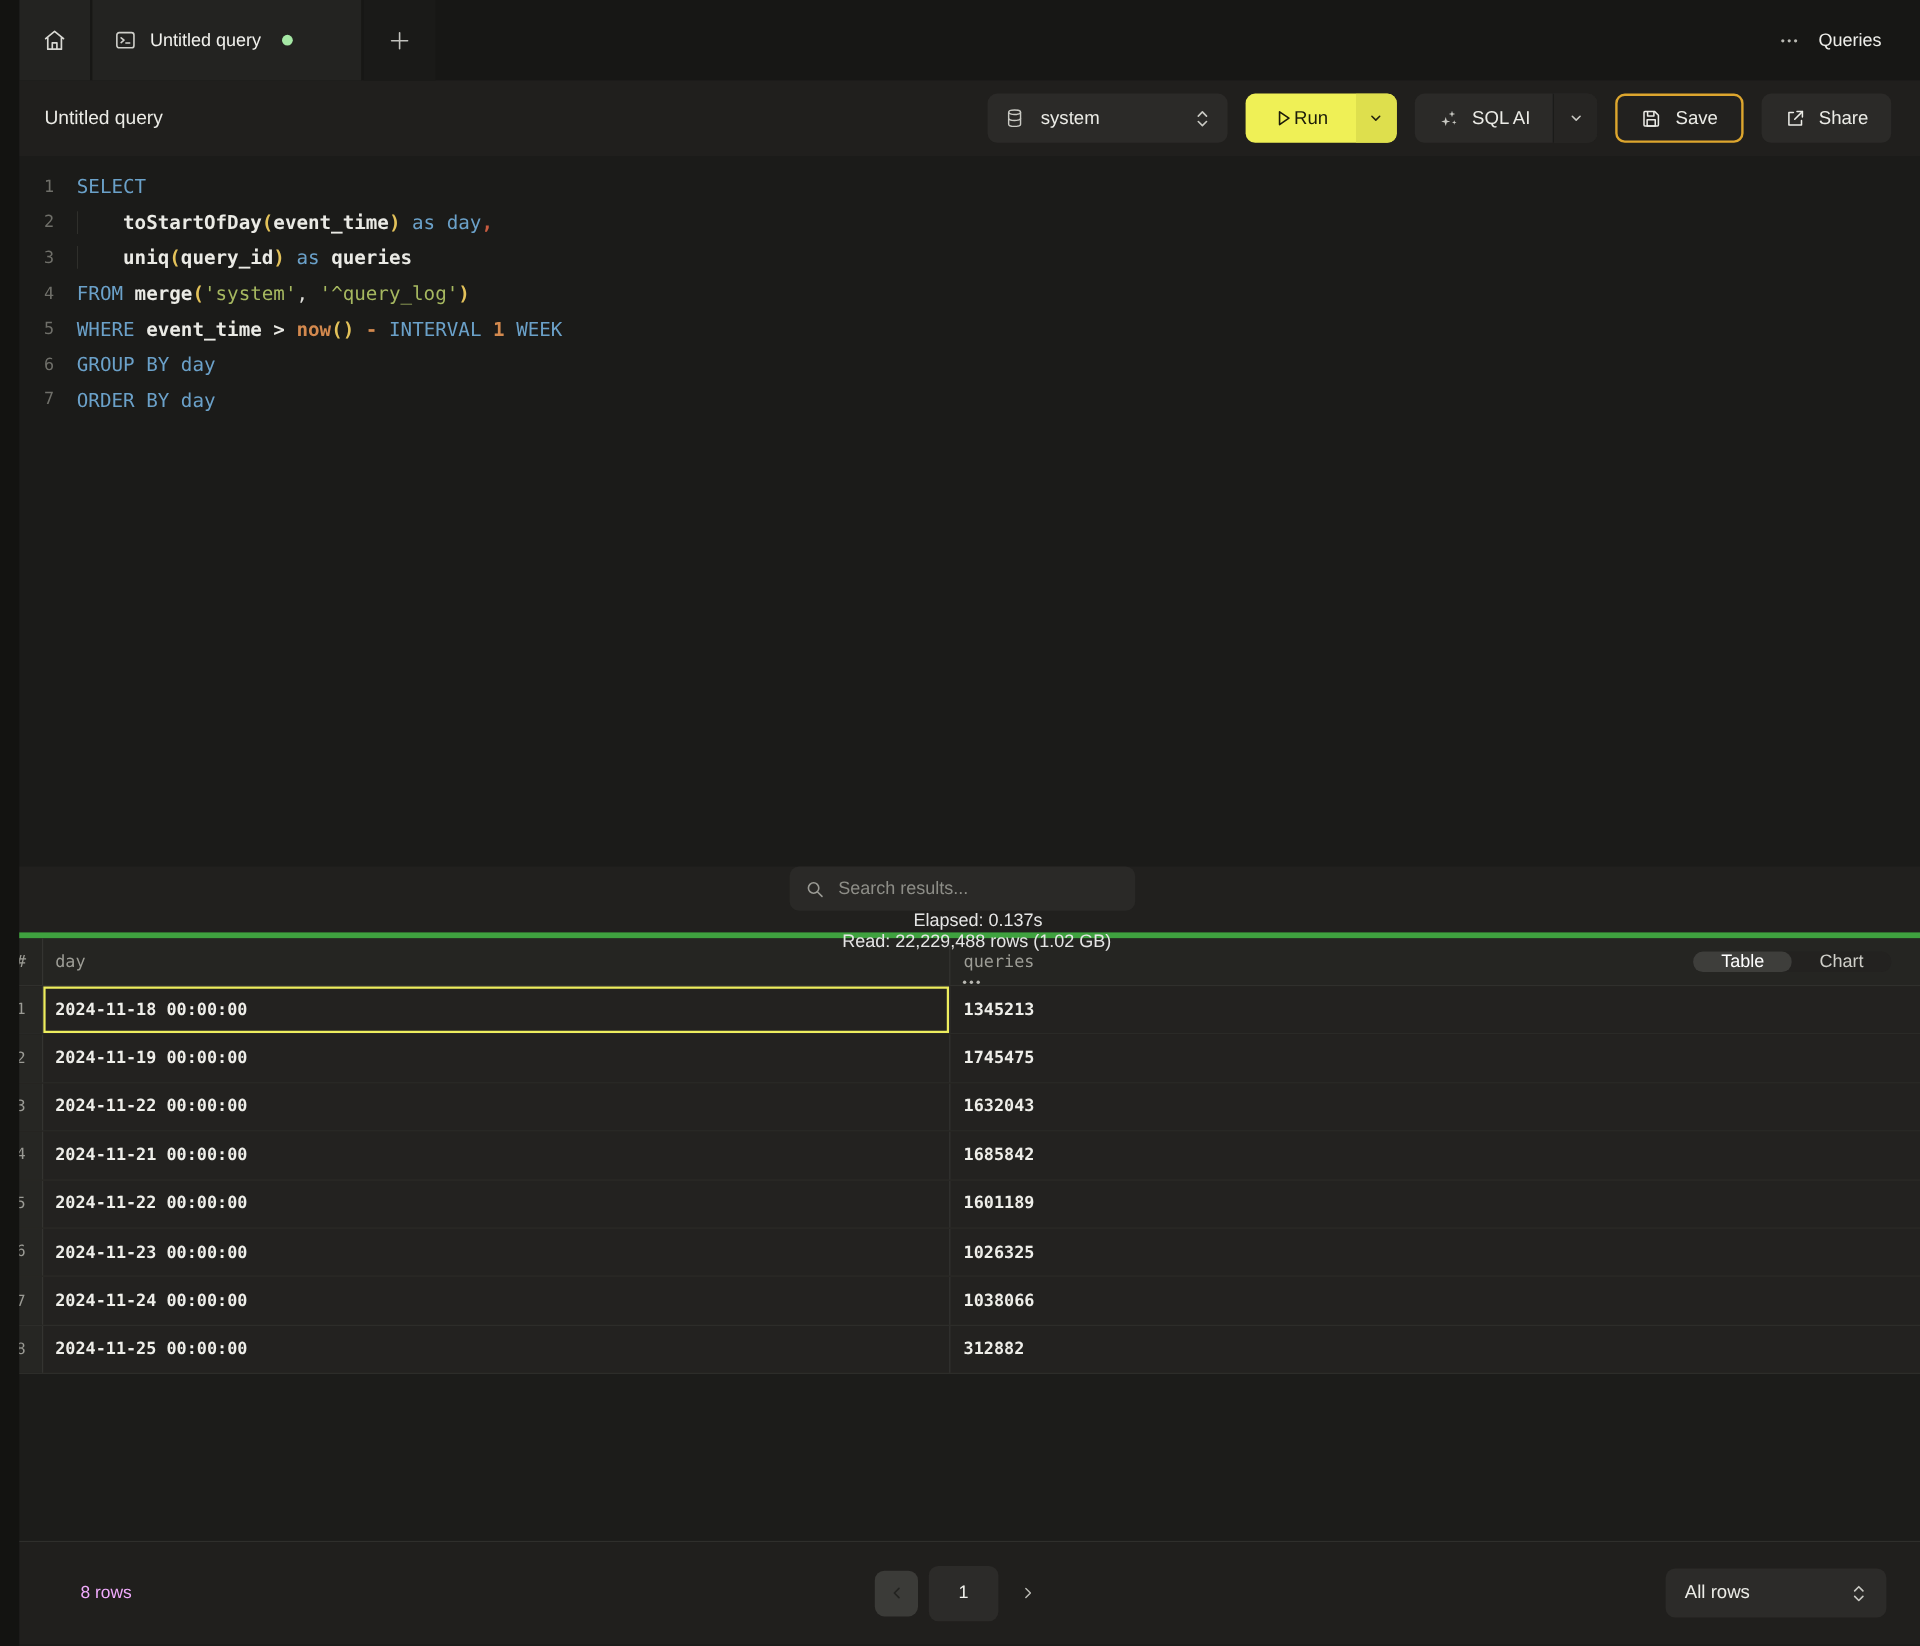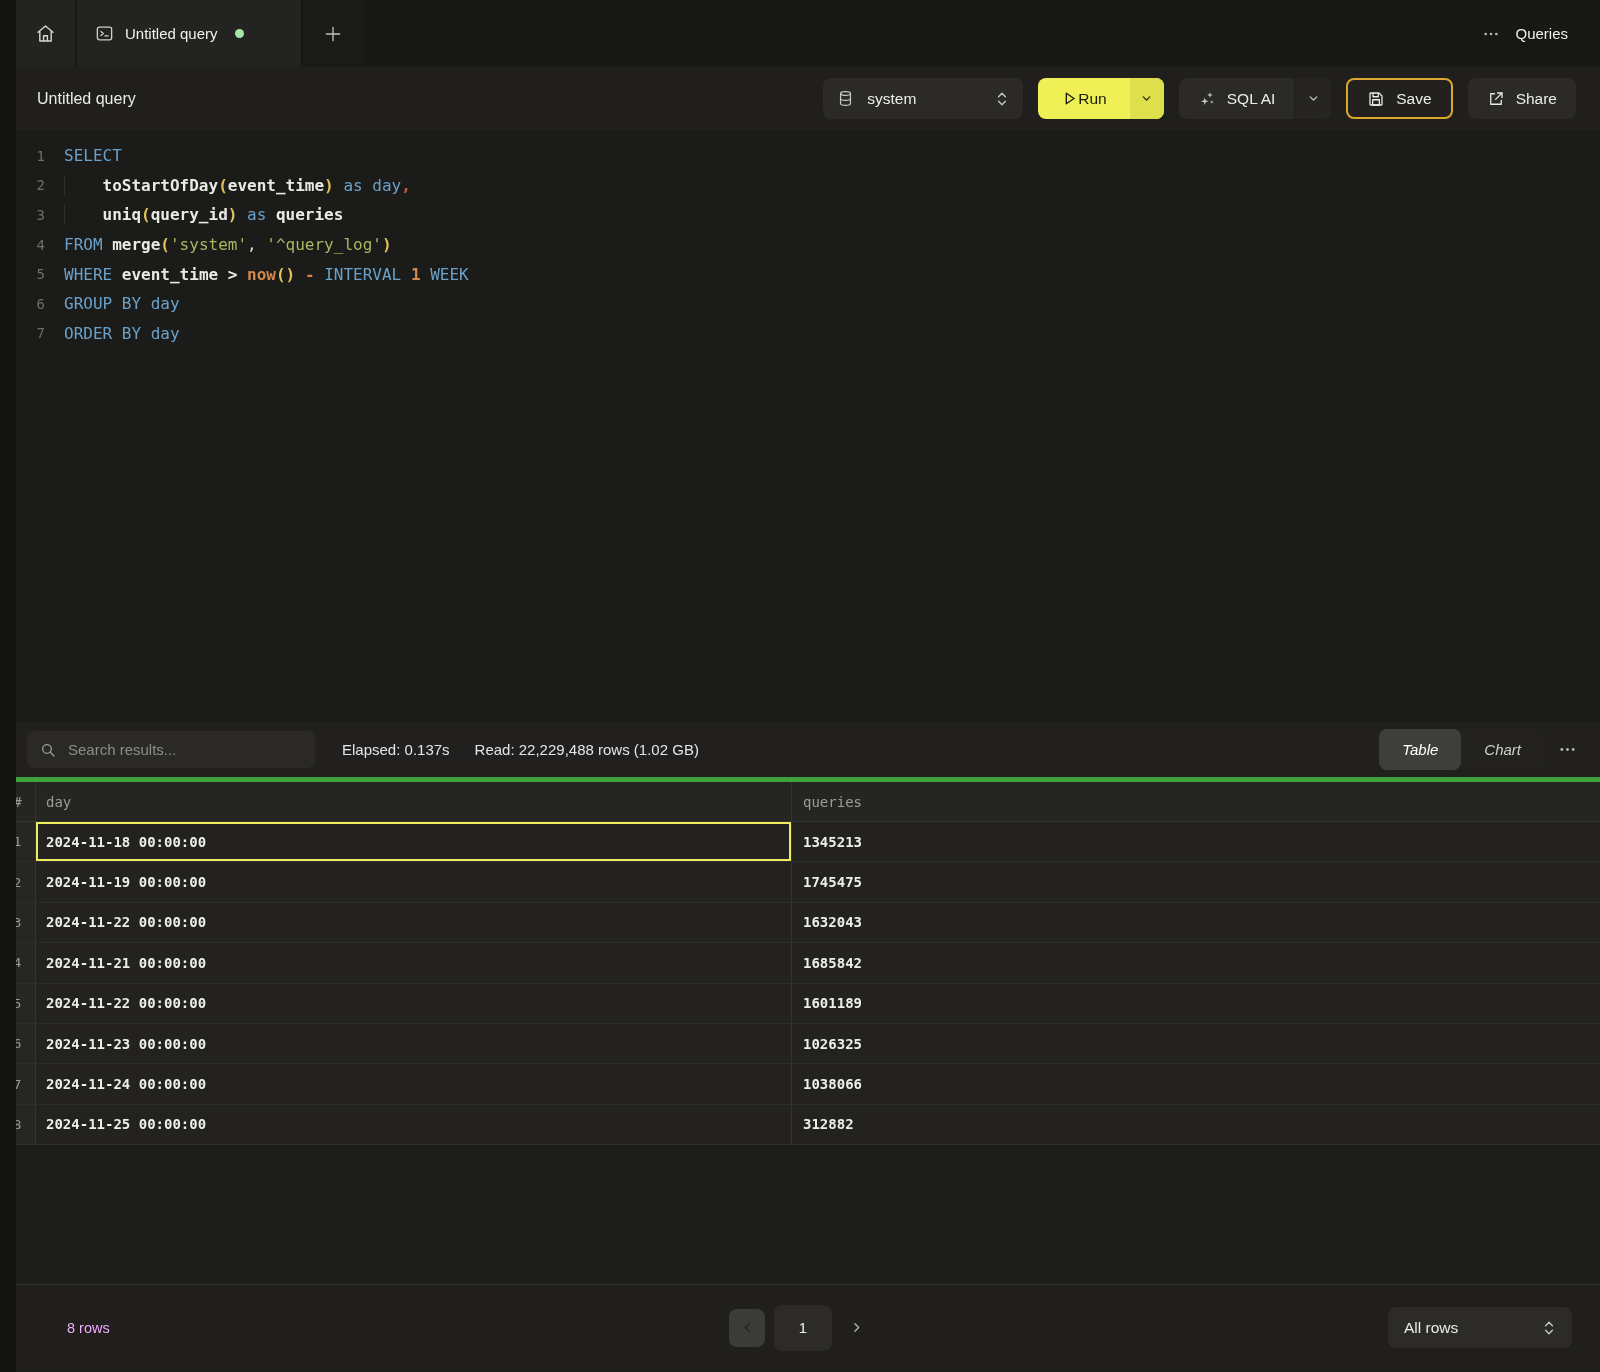--- a/index.html
+++ b/index.html
@@ -51,28 +51,28 @@
   .tok-kw { color:#6ba1c9; }
   .tok-fn { color:#eaeae5; font-weight:bold; }
   .tok-id { color:#eaeae5; font-weight:bold; }
   .tok-pr { color:#e3c25a; font-weight:bold; }
   .tok-st { color:#a6b860; font-weight:normal; }
   .tok-num { color:#d3894e; font-weight:bold; }
   .tok-pu { color:#c95c40; font-weight:bold; }
   .tok-pl { color:#dededa; }
 
   
-  .results-bar { height:55px; background:#21201e; display:flex; align-items:center; padding:0 24px 0 27px; }
+  .results-bar { height:55px; background:#21201e; display:flex; align-items:center; padding:0 24px 0 27px;flex-direction:column; }
   .search-box { width:288px; height:37px; background:#2a2927; border-radius:8px; display:flex; align-items:center; padding:0 13px; gap:10px; flex:none; }
   .search-box svg { color:#9a9a94; flex:none; }
   .search-input { background:transparent; border:none; outline:none; color:#e6e6e1; font-size:15px; width:100%; font-family:"Liberation Sans",sans-serif; }
   .search-input::placeholder { color:#8d8d87; }
   .stat { font-size:15px; color:#e5e5e5; margin-left:27px; white-space:nowrap; }
   .stat + .stat { margin-left:25px; }
-  .view-toggle { margin-left:auto; background:#232220; border-radius:8px; display:flex; height:41px;font-style:italic; }
+  .view-toggle { margin-left:auto; background:#232220; border-radius:8px; display:flex; height:41px; }
   .toggle-seg { padding:0 23px; display:flex; align-items:center; font-size:15px; color:#cfcfc9; border-radius:8px; }
   .toggle-seg.active { background:#3e3e3b; color:#ffffff; }
   .results-dots { margin-left:15px; color:#b9b9b3; }
 
   .progress-bar { height:5px; background:#3fa23f; }
 
   
   .rtable { font-family:"DejaVu Sans Mono", monospace; }
   .thead { display:flex; height:40px; background:#252522; color:#9d9d96; font-size:14px; align-items:stretch; border-bottom:1px solid #343431; }
   .col-num { width:35px; flex:none; display:flex; align-items:center; justify-content:center; }

